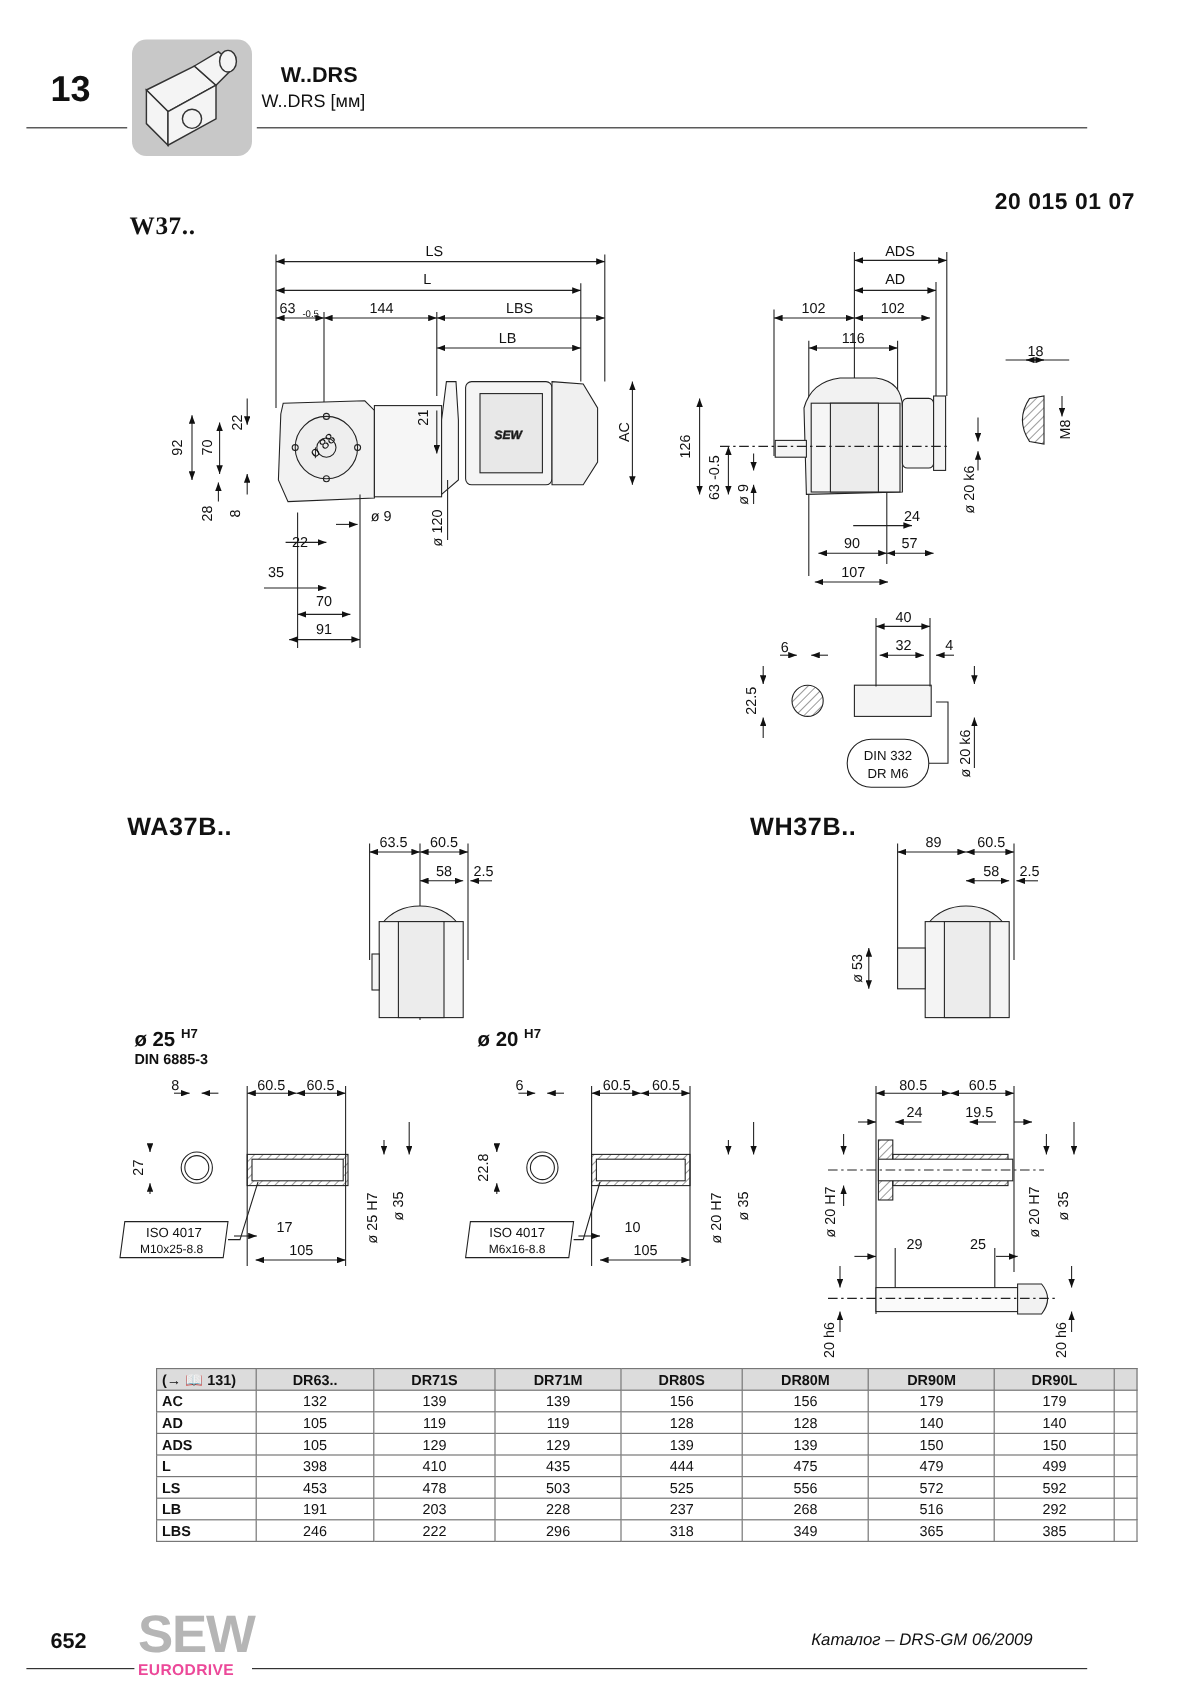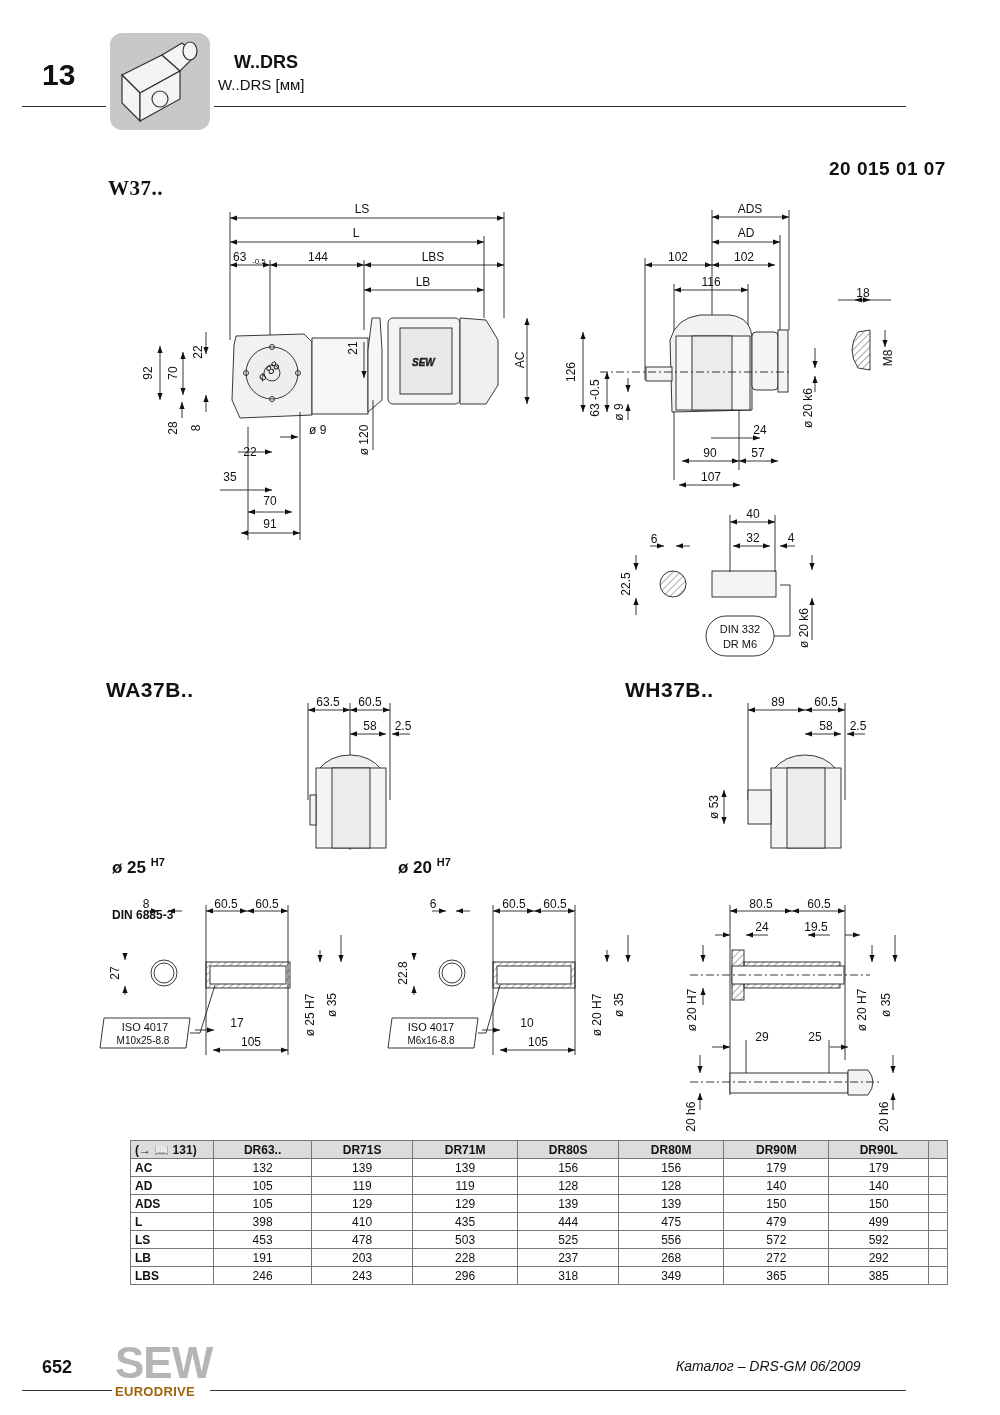--- a/index.html
+++ b/index.html
@@ -17,21 +17,21 @@
   .din{font-size:12px;font-weight:900;}
   svg text{font-family:"Liberation Sans",sans-serif;fill:#111;}
   .dim{font-size:12px;}
   table.dims{position:absolute;left:90px;top:1140px;border-collapse:collapse;width:818px;font-size:12px;margin-left:40px;}
   table.dims td, table.dims th{border:1px solid #777;height:17px;padding:0 4px;text-align:center;}
   table.dims th{background:#dcdcdc;font-weight:bold;}
   table.dims td.rowh{text-align:left;font-weight:bold;}
   table.dims th.first{text-align:left;width:74px;}
   .page-num{left:42px;top:1357px;font-size:18px;font-weight:bold;}
   .brand{left:115px;top:1343px;font-size:44px;font-weight:900;color:#b5b5b5;letter-spacing:-1px;line-height:40px;}
-  .brand-sub{left:115px;top:1384px;font-size:13px;font-weight:900;color:#a16207;letter-spacing:0.3px;}
+  .brand-sub{left:115px;top:1384px;font-size:13px;font-weight:900;color:#ec4899;letter-spacing:0.3px;}
   .footer-text{left:676px;top:1358px;font-size:14px;font-style:italic;}
 </style>
 </head>
 <body>
 
 <div class="abs chap-num">13</div>
 <div class="abs chap-icon">
   <svg width="100" height="97" viewBox="0 0 100 97">
     <g fill="#f4f4f4" stroke="#333" stroke-width="1.2">
       <polygon points="12,42 52,22 70,38 30,60"></polygon>
@@ -48,21 +48,21 @@
 <div class="abs rule" style="left:22px;top:106px;width:84px;"></div>
 <div class="abs rule" style="left:214px;top:106px;width:692px;"></div>
 
 <div class="abs code">20 015 01 07</div>
 
 <div class="abs model" style="left:108px;top:176px;font-family:Liberation Serif, serif;">W37..</div>
 <div class="abs model" style="left:106px;top:678px;">WA37B..</div>
 <div class="abs model" style="left:625px;top:678px;">WH37B..</div>
 
 <div class="abs bore" style="left:112px;top:856px;"><span>ø 25</span> <sup>H7</sup></div>
-<div class="abs din" style="left:112px;top:876px;margin-top:32px;">DIN 6885-3</div>
+<div class="abs din" style="left:112px;top:876px;">DIN 6885-3</div>
 <div class="abs bore" style="left:398px;top:856px;"><span>ø 20</span> <sup>H7</sup></div>
 
 <svg class="abs" style="left:0;top:0;" width="1000" height="1135">
   <defs>
     <marker id="ar" markerWidth="8" markerHeight="6" refX="8" refY="3" orient="auto">
         <path d="M0,0 L8,3 L0,6 z" fill="#111"></path>
       </marker>
     <marker id="al" markerWidth="8" markerHeight="6" refX="0" refY="3" orient="auto">
         <path d="M8,0 L0,3 L8,6 z" fill="#111"></path>
       </marker>
@@ -443,28 +443,28 @@
       <td>592</td>
       <td></td>
     </tr>
     <tr>
       <td class="rowh">LB</td>
       <td>191</td>
       <td>203</td>
       <td>228</td>
       <td>237</td>
       <td>268</td>
-      <td>272</td>
+      <td>516</td>
       <td>292</td>
       <td></td>
     </tr>
     <tr>
       <td class="rowh">LBS</td>
       <td>246</td>
-      <td>243</td>
+      <td>222</td>
       <td>296</td>
       <td>318</td>
       <td>349</td>
       <td>365</td>
       <td>385</td>
       <td></td>
     </tr>
   </tbody>
 </table>
 

